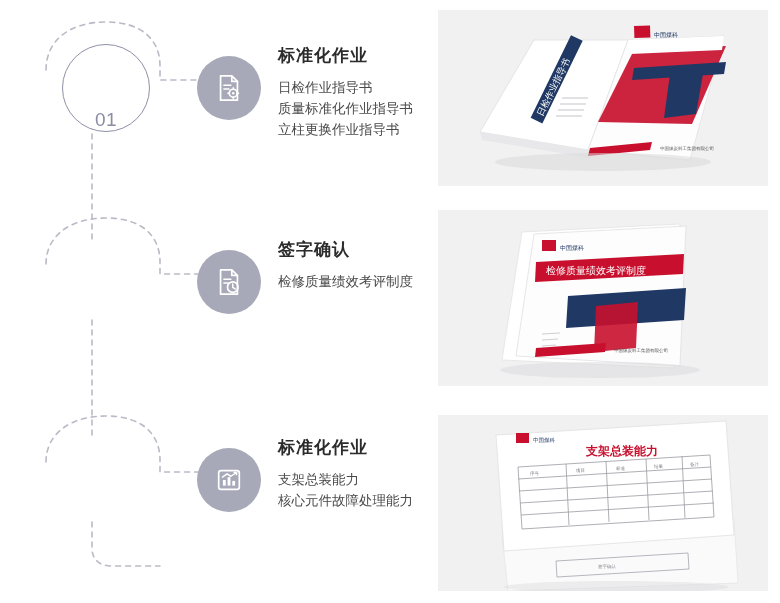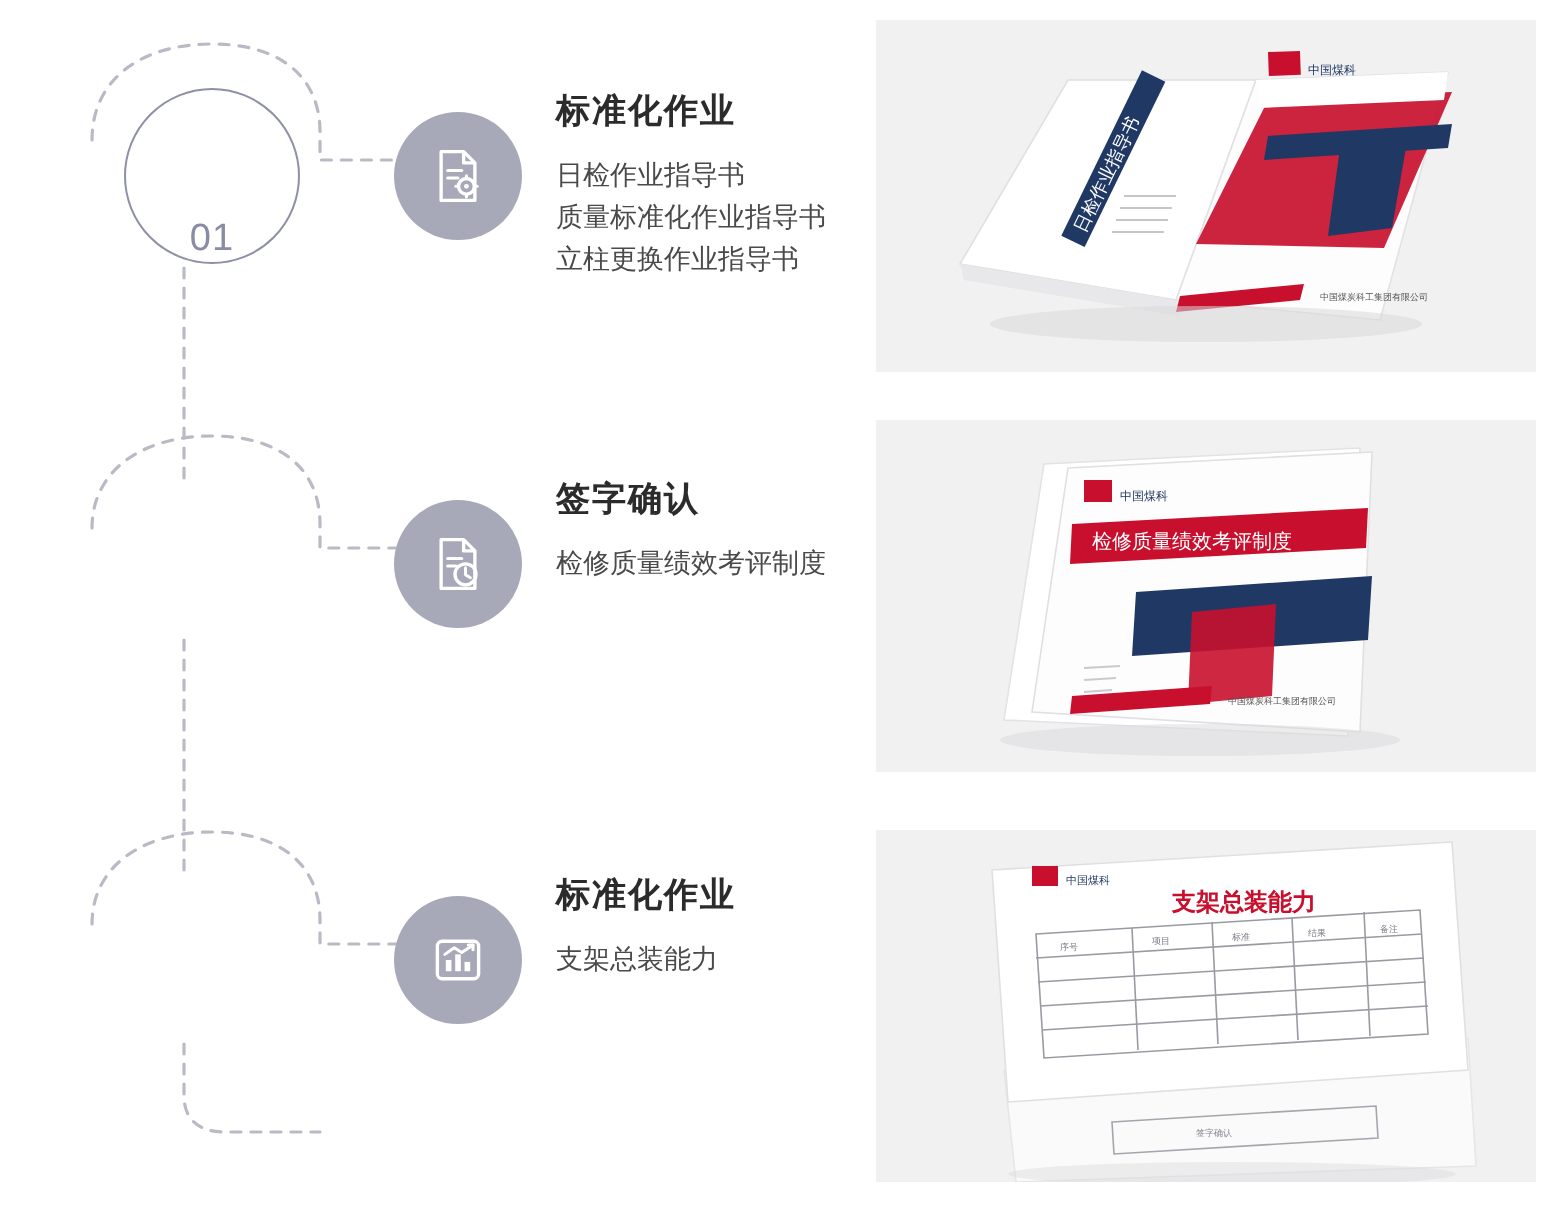--- a/index.html
+++ b/index.html
@@ -196,20 +196,21 @@
           <rect x="19.5" y="17" width="3" height="5" fill="#ffffff"></rect>
           <path d="M9 13 L14 9.5 L18 12 L24 8" fill="none" stroke="#ffffff" stroke-width="1.6" stroke-linecap="round" stroke-linejoin="round"></path>
           <path d="M21.5 8 H24 V10.5" fill="none" stroke="#ffffff" stroke-width="1.6" stroke-linecap="round" stroke-linejoin="round"></path>
         </svg>
       </span>
     </div>
 
     <div class="step-text">
       <div class="step-title">标准化作业</div>
       <div class="step-line">支架总装能力</div>
+      <div class="step-line">核心元件故障处理能力</div>
     </div>
   </div>
 </div>
 
 <div class="photo photo-1">
   <svg width="330" height="176" viewBox="0 0 330 176" xmlns="http://www.w3.org/2000/svg">
     <rect width="330" height="176" fill="#f1f1f2"></rect>
 
     <path d="M42 122 L96 30 L190 30 L150 140 Z" fill="#ffffff" stroke="#e0e0e2" stroke-width="0.8"></path>
     <path d="M42 122 L150 140 L152 148 L44 130 Z" fill="#e8e8ea"></path>

